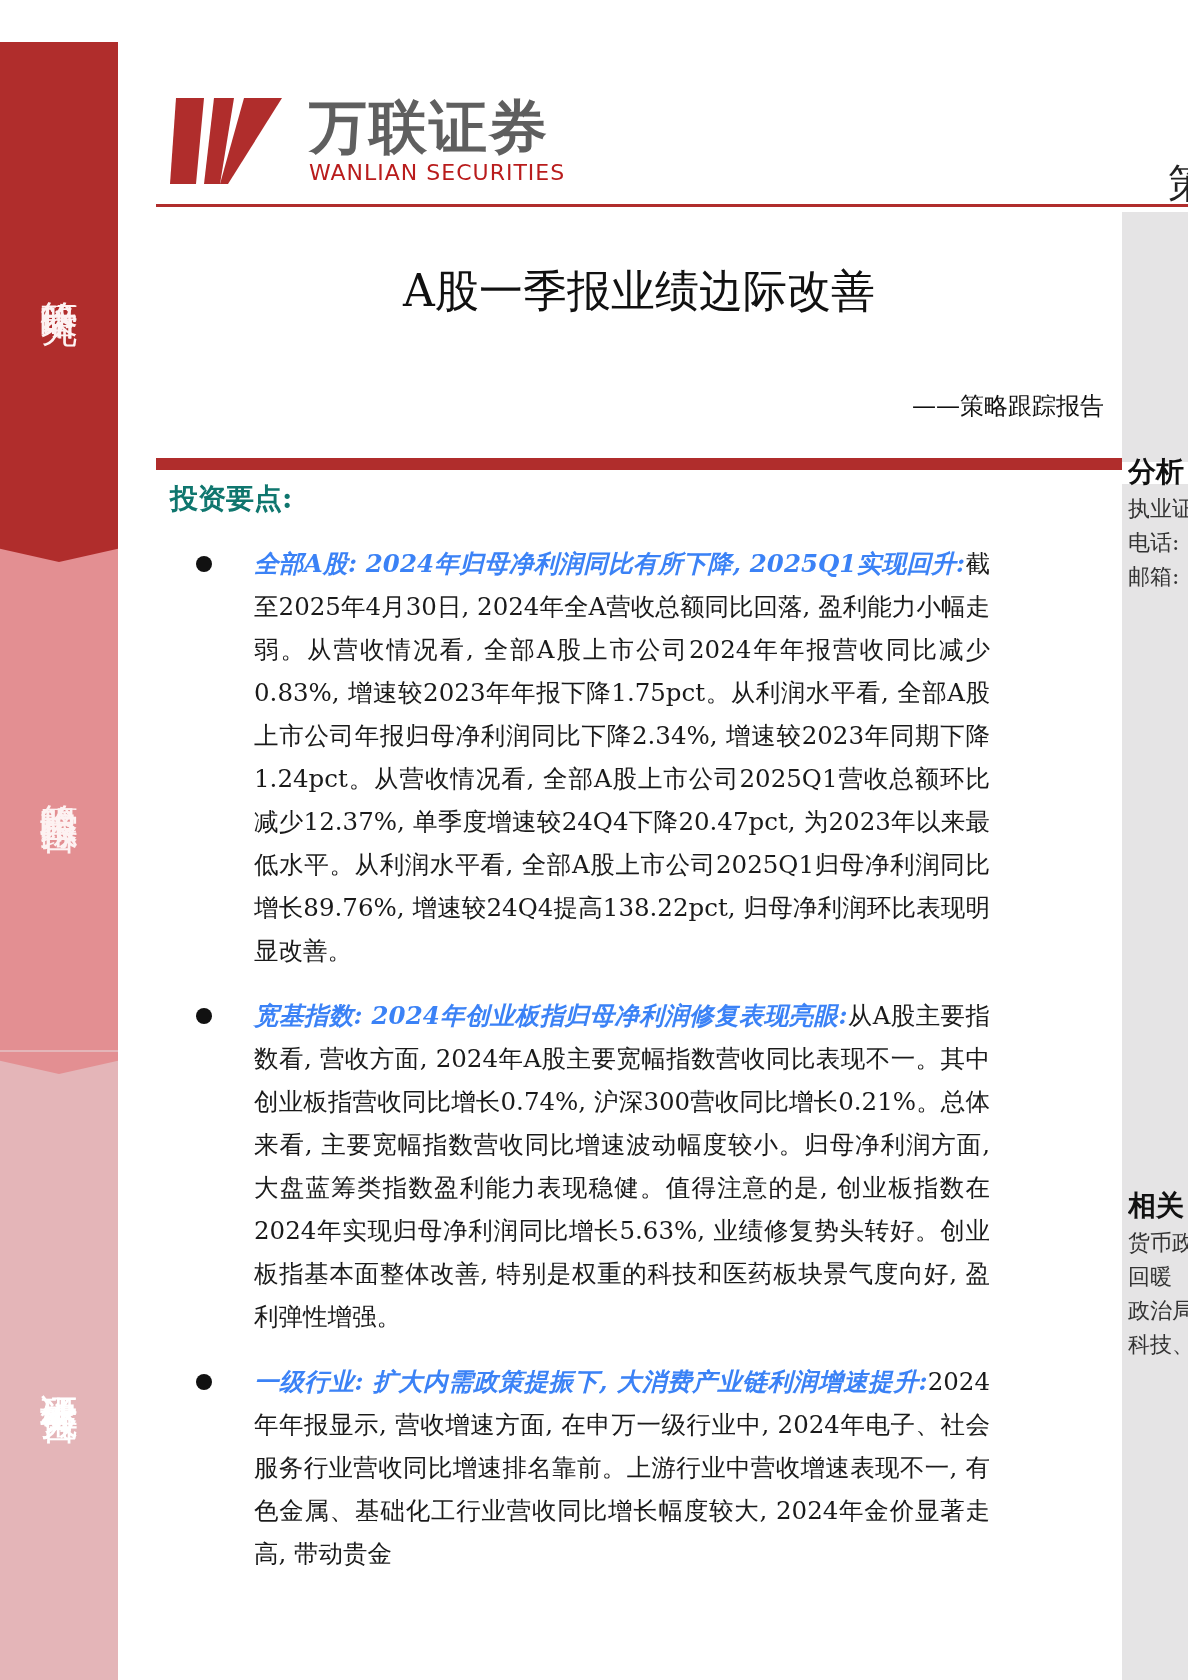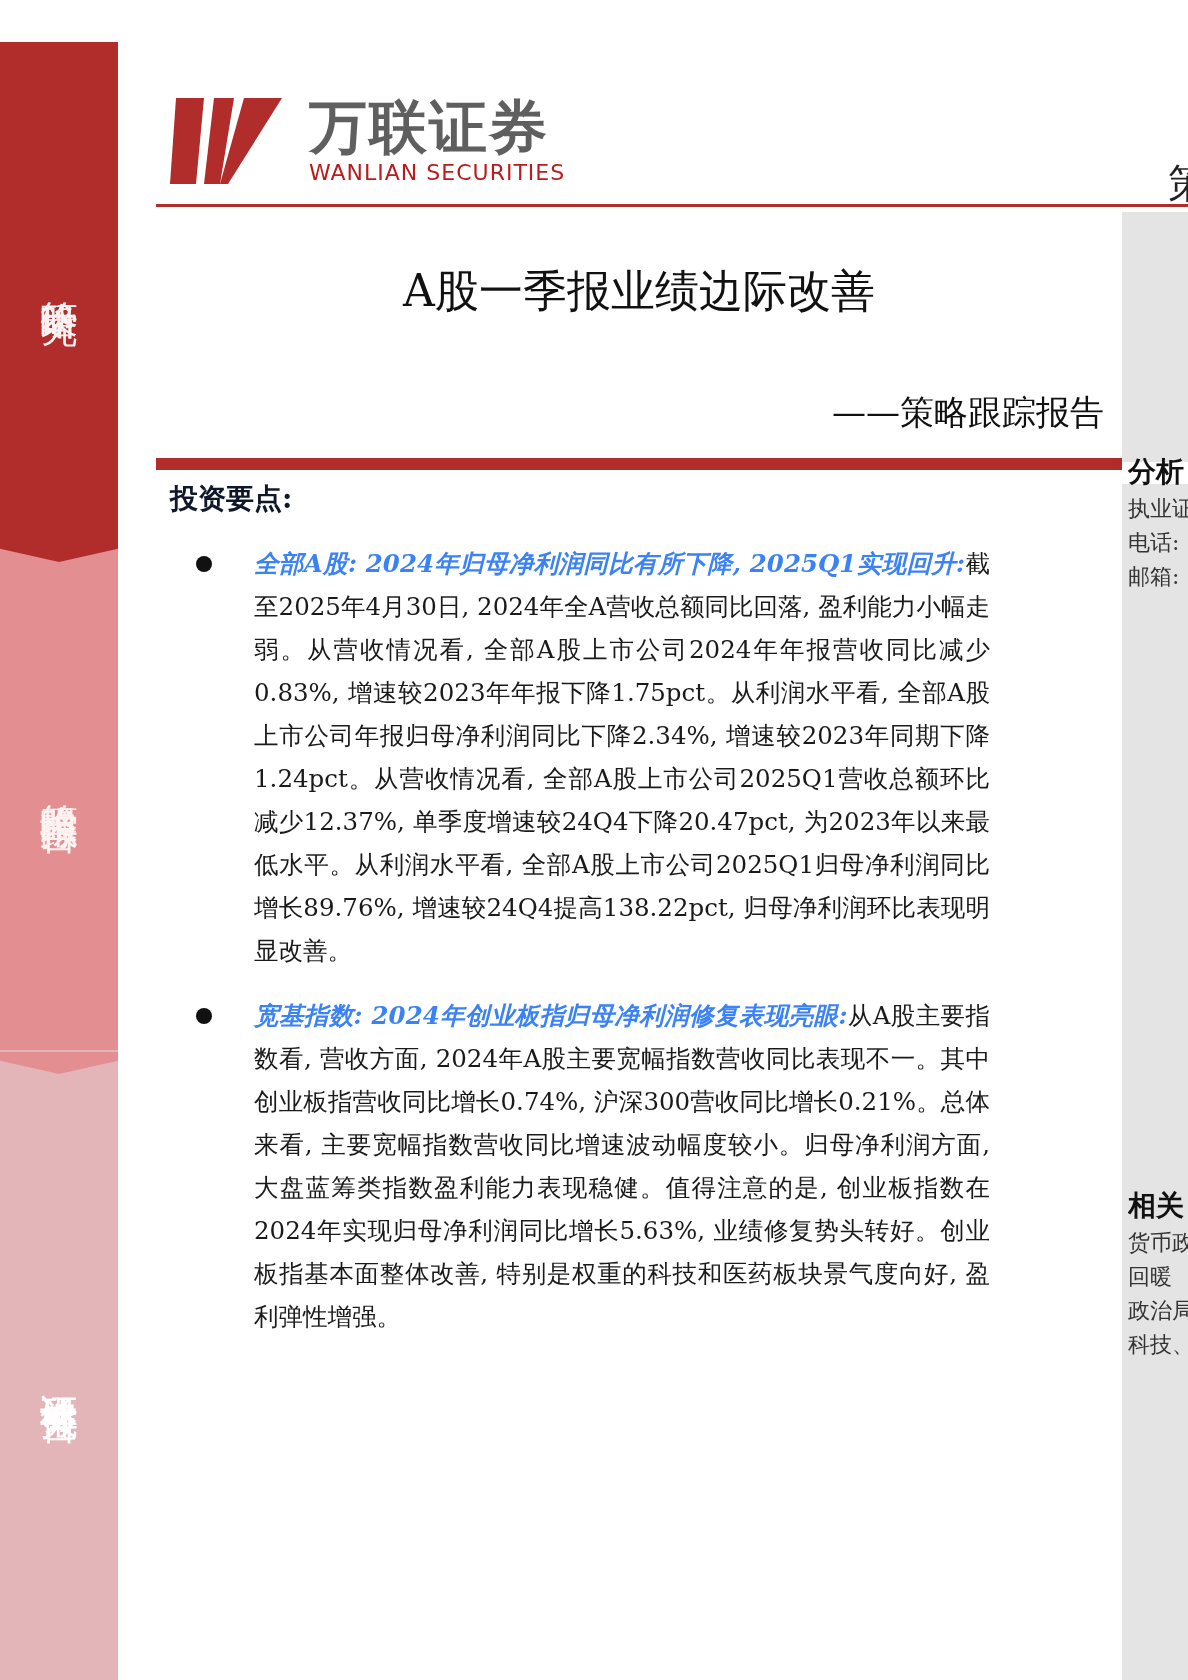--- a/index.html
+++ b/index.html
@@ -38,24 +38,24 @@
   .logo-en { font-family:"DejaVu Sans", sans-serif; font-size:22px; color:#b91c1c; letter-spacing:1px; margin-top:4px; }
 
   .header-rule { position:absolute; left:156px; top:204px; width:1032px; height:3px; background:#b02d2c; }
   .header-right-text { position:absolute; left:1168px; top:156px; font-size:40px; color:#222; }
 
   
   .right-col { position:absolute; left:1122px; top:212px; width:66px; height:1468px; background:#e5e4e5; }
   .right-col-gap { position:absolute; left:1122px; top:462px; width:66px; height:22px; background:#ffffff; }
 
   .title { position:absolute; left:156px; top:262px; width:966px; text-align:center; font-size:44px; color:#111; font-family:"DejaVu Serif", serif; }
-  .subtitle { position:absolute; left:156px; top:390px; width:948px; text-align:right; font-size:34px; color:#111; }
+  .subtitle { position:absolute; left:156px; top:390px; width:948px; text-align:right; font-size:24px; color:#111; }
   .title-rule { position:absolute; left:156px; top:458px; width:966px; height:12px; background:#b02d2c; }
 
-  .section-label { position:absolute; left:170px; top:480px; font-size:28px; font-weight:bold; color:#0f172a; }
+  .section-label { position:absolute; left:170px; top:480px; font-size:28px; font-weight:bold; color:#0f766e; }
 
   .bullets { position:absolute; left:190px; top:542px; width:800px; }
   .bullet { position:relative; padding-left:64px; margin-bottom:22px; font-size:24.5px; line-height:43px; text-align:justify; color:#1a1a1a; }
   .bullet .dot { position:absolute; left:6px; top:14px; width:16px; height:16px; border-radius:50%; background:#111; }
   .bullet b { font-weight:bold; color:#3b82f6;font-style:italic; }
 
   .side-block { position:absolute; left:1128px; font-size:22px; color:#333; line-height:34px; white-space:nowrap; overflow:hidden; width:60px; }
   .side-head { font-size:28px; font-weight:bold; color:#111; line-height:40px; }
 </style>
 </head>
@@ -95,20 +95,24 @@
 
 <div class="bullets">
   <div class="bullet">
     <span class="dot"></span>
     <b>全部A股: 2024年归母净利润同比有所下降, 2025Q1实现回升:</b><span>截至2025年4月30日, 2024年全A营收总额同比回落, 盈利能力小幅走弱。从营收情况看, 全部A股上市公司2024年年报营收同比减少0.83%, 增速较2023年年报下降1.75pct。从利润水平看, 全部A股上市公司年报归母净利润同比下降2.34%, 增速较2023年同期下降1.24pct。从营收情况看, 全部A股上市公司2025Q1营收总额环比减少12.37%, 单季度增速较24Q4下降20.47pct, 为2023年以来最低水平。从利润水平看, 全部A股上市公司2025Q1归母净利润同比增长89.76%, 增速较24Q4提高138.22pct, 归母净利润环比表现明显改善。</span>
   </div>
   <div class="bullet">
     <span class="dot"></span>
     <b>宽基指数: 2024年创业板指归母净利润修复表现亮眼:</b><span>从A股主要指数看, 营收方面, 2024年A股主要宽幅指数营收同比表现不一。其中创业板指营收同比增长0.74%, 沪深300营收同比增长0.21%。总体来看, 主要宽幅指数营收同比增速波动幅度较小。归母净利润方面, 大盘蓝筹类指数盈利能力表现稳健。值得注意的是, 创业板指数在2024年实现归母净利润同比增长5.63%, 业绩修复势头转好。创业板指基本面整体改善, 特别是权重的科技和医药板块景气度向好, 盈利弹性增强。</span>
   </div>
+  <div class="bullet">
+    <span class="dot"></span>
+    <b>一级行业: 扩大内需政策提振下, 大消费产业链利润增速提升:</b><span>2024年年报显示, 营收增速方面, 在申万一级行业中, 2024年电子、社会服务行业营收同比增速排名靠前。上游行业中营收增速表现不一, 有色金属、基础化工行业营收同比增长幅度较大, 2024年金价显著走高, 带动贵金</span>
+  </div>
 </div>
 
 <div class="side-block" style="top:452px;">
   <div class="side-head">分析</div>
   <div>执业证</div>
   <div>电话:</div>
   <div>邮箱:</div>
 </div>
 <div class="side-block" style="top:1186px;">
   <div class="side-head">相关</div>

